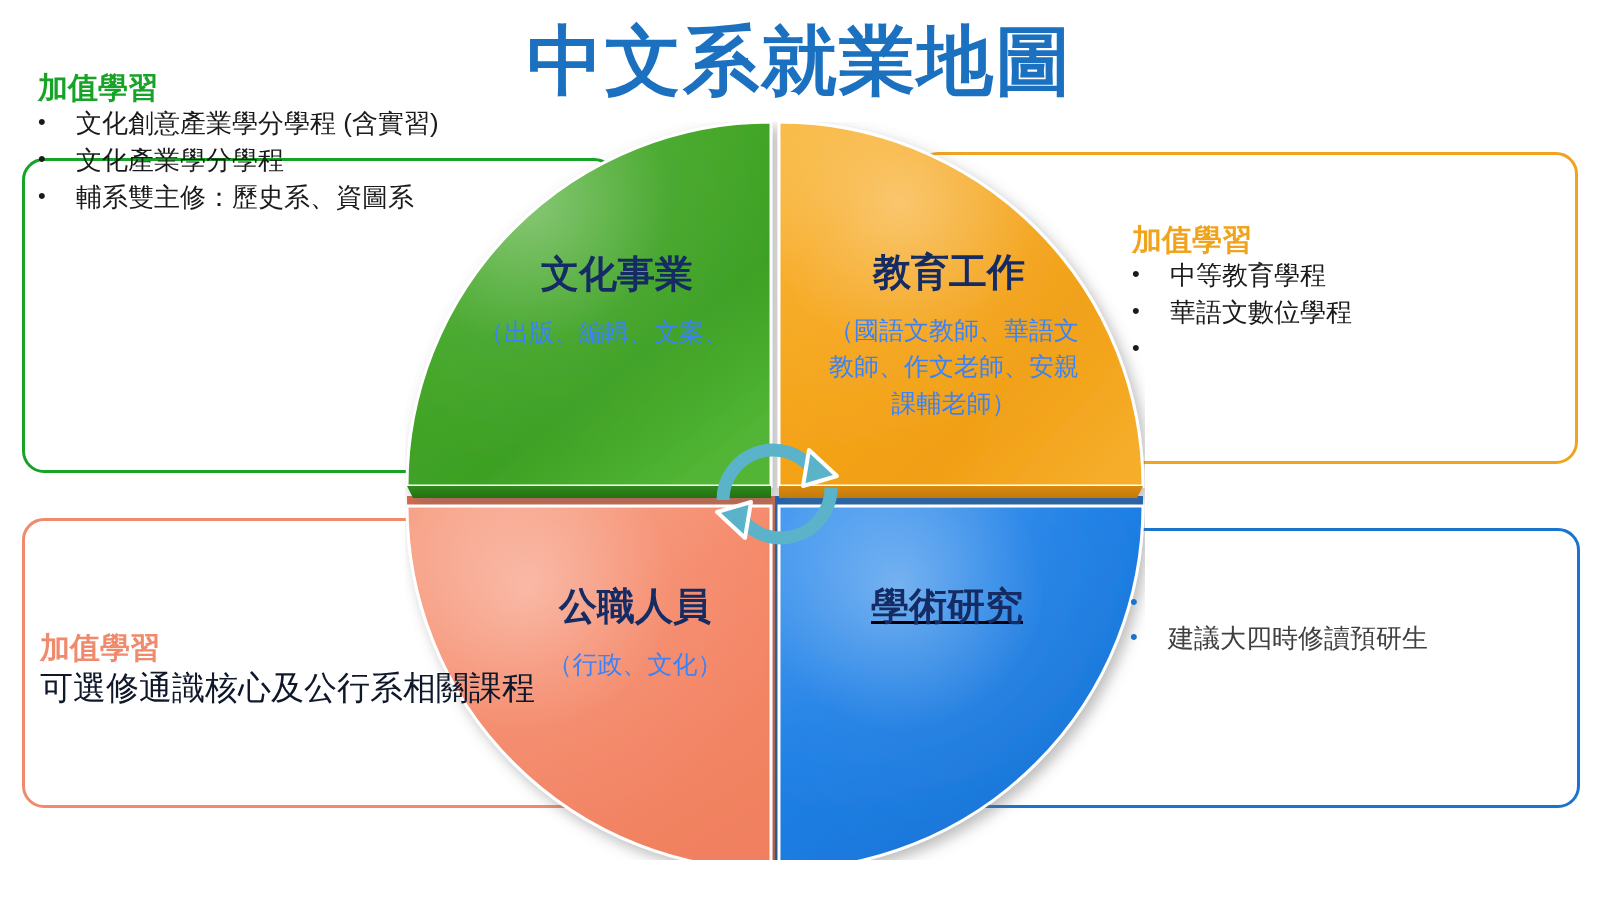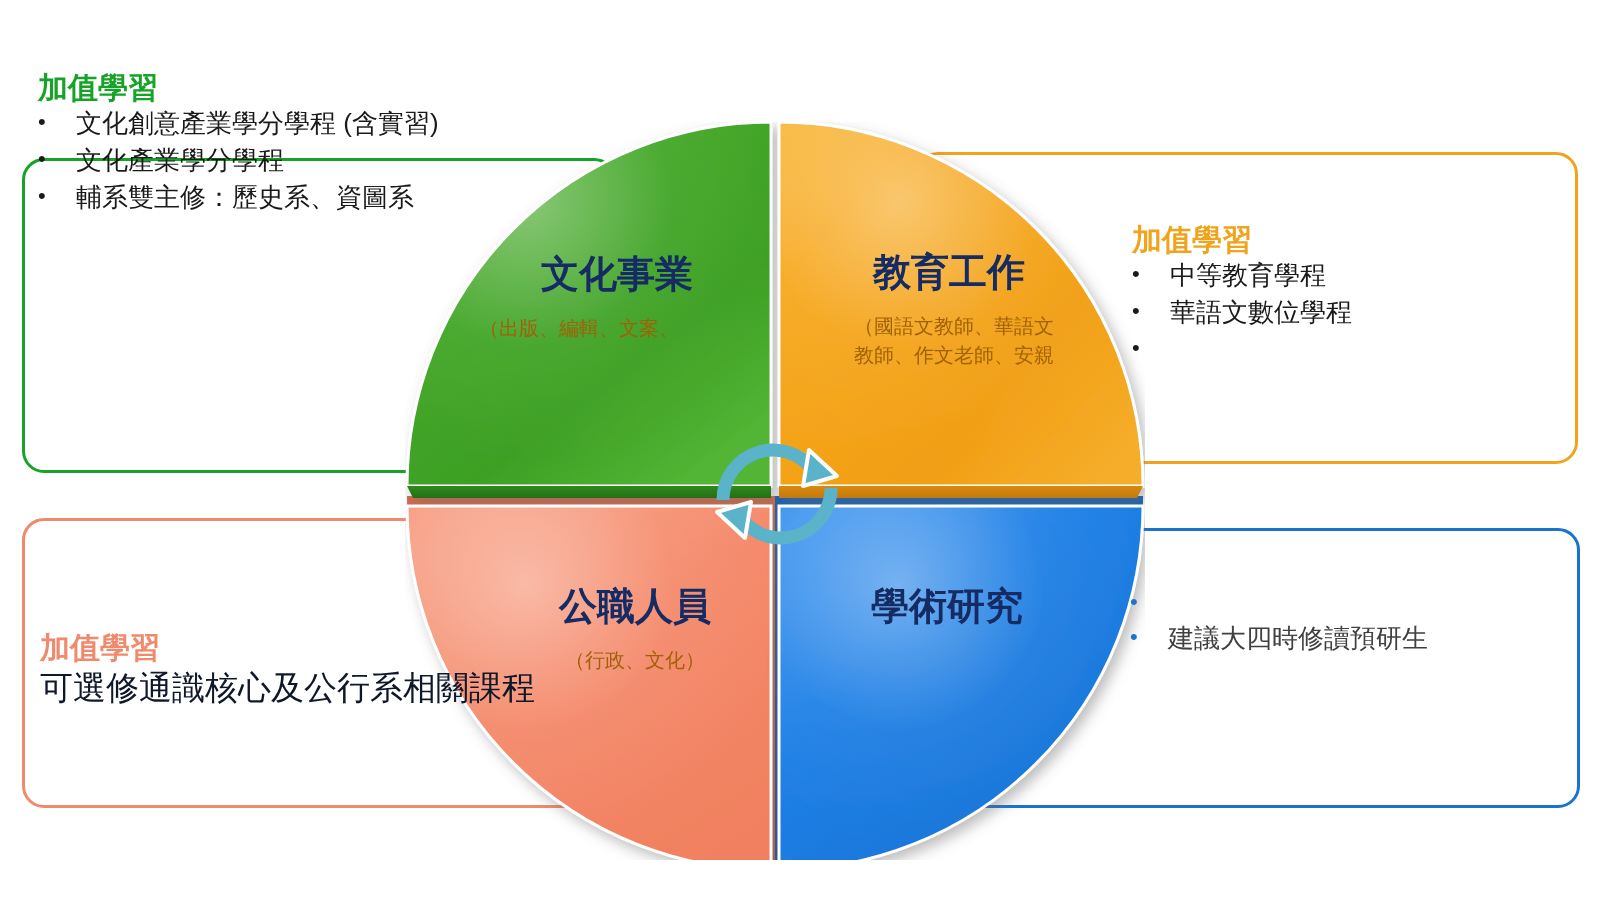--- a/index.html
+++ b/index.html
@@ -106,46 +106,47 @@
     pointer-events: none;
   }
   .slice-title {
     font-size: 38px;
     font-weight: bold;
     color: #152b63;
     line-height: 1.2;
     white-space: nowrap;
   }
   .slice-sub {
-    font-size: 20px;
-    color: #a16207;
+    font-size: 25px;
+    color: #3b82f6;
     line-height: 1.46;
     margin-top: 16px;
   }
   #label-culture  { left: 62px;  top: 130px; width: 300px; }
   #label-culture .slice-sub { text-align: left; padding-left: 12px; }
   #label-education{ left: 388px; top: 128px; width: 312px; }
   #label-education .slice-sub { text-align: center; padding-left: 10px; }
   #label-civil    { left: 80px;  top: 462px; width: 300px; }
   #label-civil .slice-sub { text-align: center; }
-  #label-academic { left: 392px; top: 462px; width: 300px; }
+  #label-academic { left: 392px; top: 462px; width: 300px; text-decoration: underline; }
 
   #center-icon {
     position: absolute;
     left: 292px;
     top: 300px;
     width: 160px;
     height: 144px;
   }
 </style>
 </head>
 <body>
 
 <div id="stage">
 
+  <div id="page-title">中文系就業地圖</div>
 
   <div class="panel" id="panel-tl"></div>
   <div class="panel" id="panel-tr"></div>
   <div class="panel" id="panel-bl"></div>
   <div class="panel" id="panel-br"></div>
 
   <div id="pie-wrap">
     <svg width="740" height="738" viewBox="0 0 740 738">
       <defs>
         <linearGradient id="gGreen" x1="0" y1="0" x2="0.75" y2="1">
@@ -232,20 +233,21 @@
       <div class="slice-sub">
         <div>（出版、編輯、文案、</div>
       </div>
     </div>
 
     <div class="slice-label" id="label-education">
       <div class="slice-title">教育工作</div>
       <div class="slice-sub">
         <div>（國語文教師、華語文</div>
         <div>教師、作文老師、安親</div>
+        <div>課輔老師）</div>
       </div>
     </div>
 
     <div class="slice-label" id="label-civil">
       <div class="slice-title">公職人員</div>
       <div class="slice-sub">
         <div>（行政、文化）</div>
       </div>
     </div>
 

